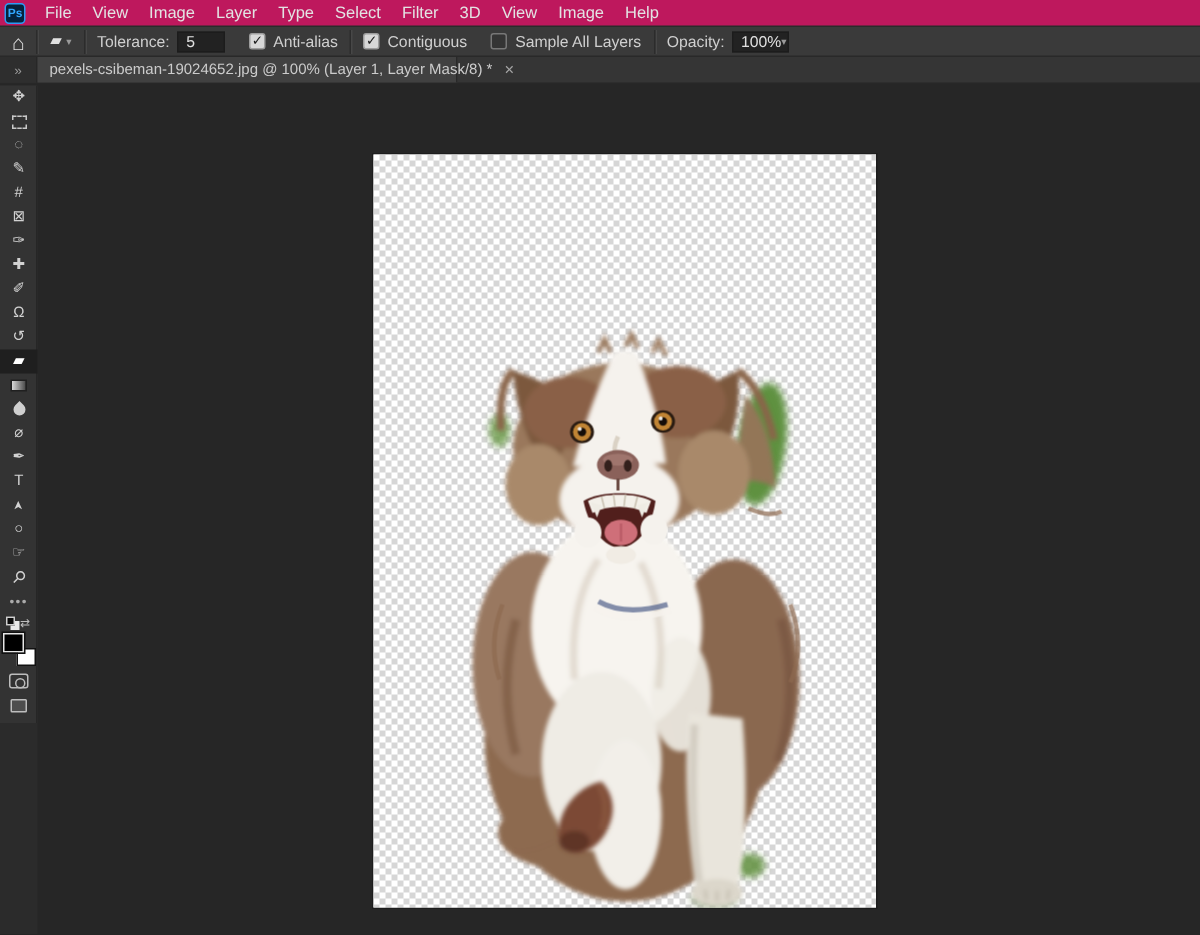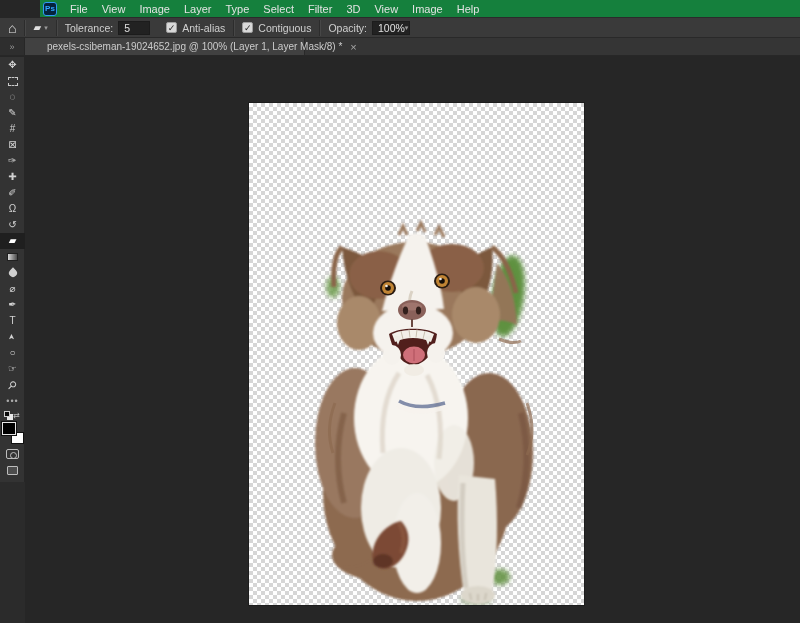--- a/index.html
+++ b/index.html
@@ -1,22 +1,22 @@
 <!DOCTYPE html>
 <html><head>
 <meta charset="utf-8">
 <style>
   * { margin:0; padding:0; box-sizing:border-box; }
   html,body { width:800px; height:623px; overflow:hidden; }
   body { font-family:"Liberation Sans","DejaVu Sans",sans-serif; background:#262626; color:#d9d9d9;
          -webkit-font-smoothing:antialiased; position:relative; }
 
   
-  .menubar { height:18px; background:#15803d; display:flex; align-items:center; padding-left:3px;
-             border-bottom:1px solid #2b2b2b;margin-left:40px; }
+  .menubar { height:18px; background:#be185d; display:flex; align-items:center; padding-left:3px;
+             border-bottom:1px solid #2b2b2b; }
   .ps-logo { width:14px; height:14px; border-radius:3px; background:#05233d; border:1px solid #2f9bf4;
              color:#31a8ff; font-size:8px; font-weight:bold; display:flex; align-items:center;
              justify-content:center; margin-right:6px; }
   .menu-item { font-size:11px; color:#e3e3e3; padding:11px 7px; line-height:18px; cursor:default; }
 
   
   .optionsbar { height:20px; background:#3a3a3a; display:flex; align-items:center;
                 border-bottom:1px solid #292929; font-size:10.5px; color:#cfcfcf; }
   .ob-group { display:flex; align-items:center; height:100%; padding:0 8px; }
   .ob-sep { width:1px; height:16px; background:#2c2c2c; box-shadow:1px 0 0 #474747; }
@@ -32,21 +32,21 @@
               margin-right:5px; display:flex; align-items:center; justify-content:center;
               font-size:9px; color:#1d1d1d; }
   .checkbox:not(.checked) { background:#343434; border:1px solid #777; }
   .checkbox.checked::after { content:"✓"; }
 
   
   .tabstrip { height:18px; background:#353535; display:flex; align-items:stretch;
               border-bottom:1px solid #272727; }
   .tools-head { width:25px; background:#2e2e2e; color:#9a9a9a; font-size:9px; display:flex;
                 align-items:center; justify-content:center; border-right:1px solid #272727; }
-  .doc-tab { background:#414141; display:flex; align-items:center; padding:0 22px;
+  .doc-tab { background:#414141; display:flex; align-items:center; padding:0 8px;
              border-right:1px solid #292929; max-width:280px; }
   .doc-tab .title { font-size:10px; color:#cccccc; white-space:nowrap; }
   .doc-tab .close { font-size:11px; color:#a7a7a7; margin-left:8px; cursor:default; }
 
   
   .main { position:absolute; left:0; top:57px; right:0; bottom:0; background:#262626; }
   .tools-col { position:absolute; left:0; top:0; bottom:0; width:25px; background:#2b2b2b; }
   .tools-panel { background:#333333; border-right:1px solid #262626; padding-bottom:4px; }
   .tool-cell { width:25px; height:16px; display:flex; align-items:center; justify-content:center;
                color:#d2d2d2; font-size:10px; cursor:default; }
@@ -126,20 +126,24 @@
     <span class="checkbox checked" data-name="anti-alias-checkbox"></span>
     <span data-name="anti-alias-label">Anti-alias</span>
   </div>
   <div class="ob-sep" data-name="divider"></div>
 
   <div class="ob-group" data-name="contiguous-option">
     <span class="checkbox checked" data-name="contiguous-checkbox"></span>
     <span data-name="contiguous-label">Contiguous</span>
   </div>
 
+  <div class="ob-group" data-name="sample-all-layers-option">
+    <span class="checkbox" data-name="sample-all-layers-checkbox"></span>
+    <span data-name="sample-all-layers-label">Sample All Layers</span>
+  </div>
   <div class="ob-sep" data-name="divider"></div>
 
   <div class="ob-group" data-name="opacity-group">
     <span data-name="opacity-label">Opacity:</span>
     <span class="field opa" data-name="opacity-input">
       <span data-name="opacity-value">100%</span>
       <span class="chev" data-name="chevron-down-icon">▾</span>
     </span>
   </div>
 </div>

